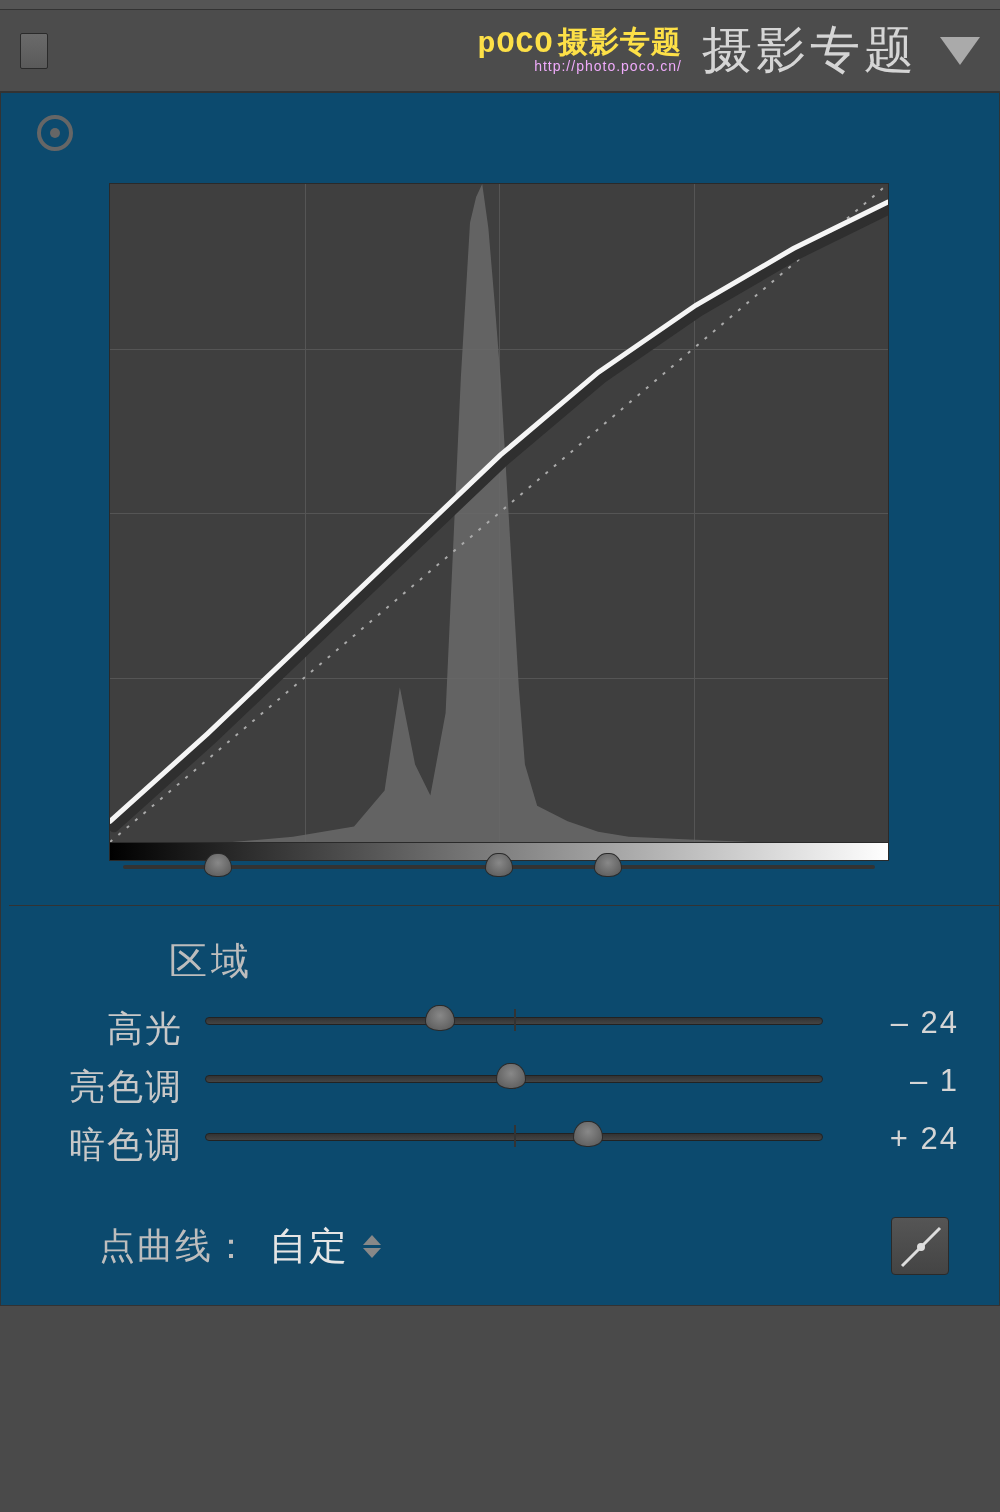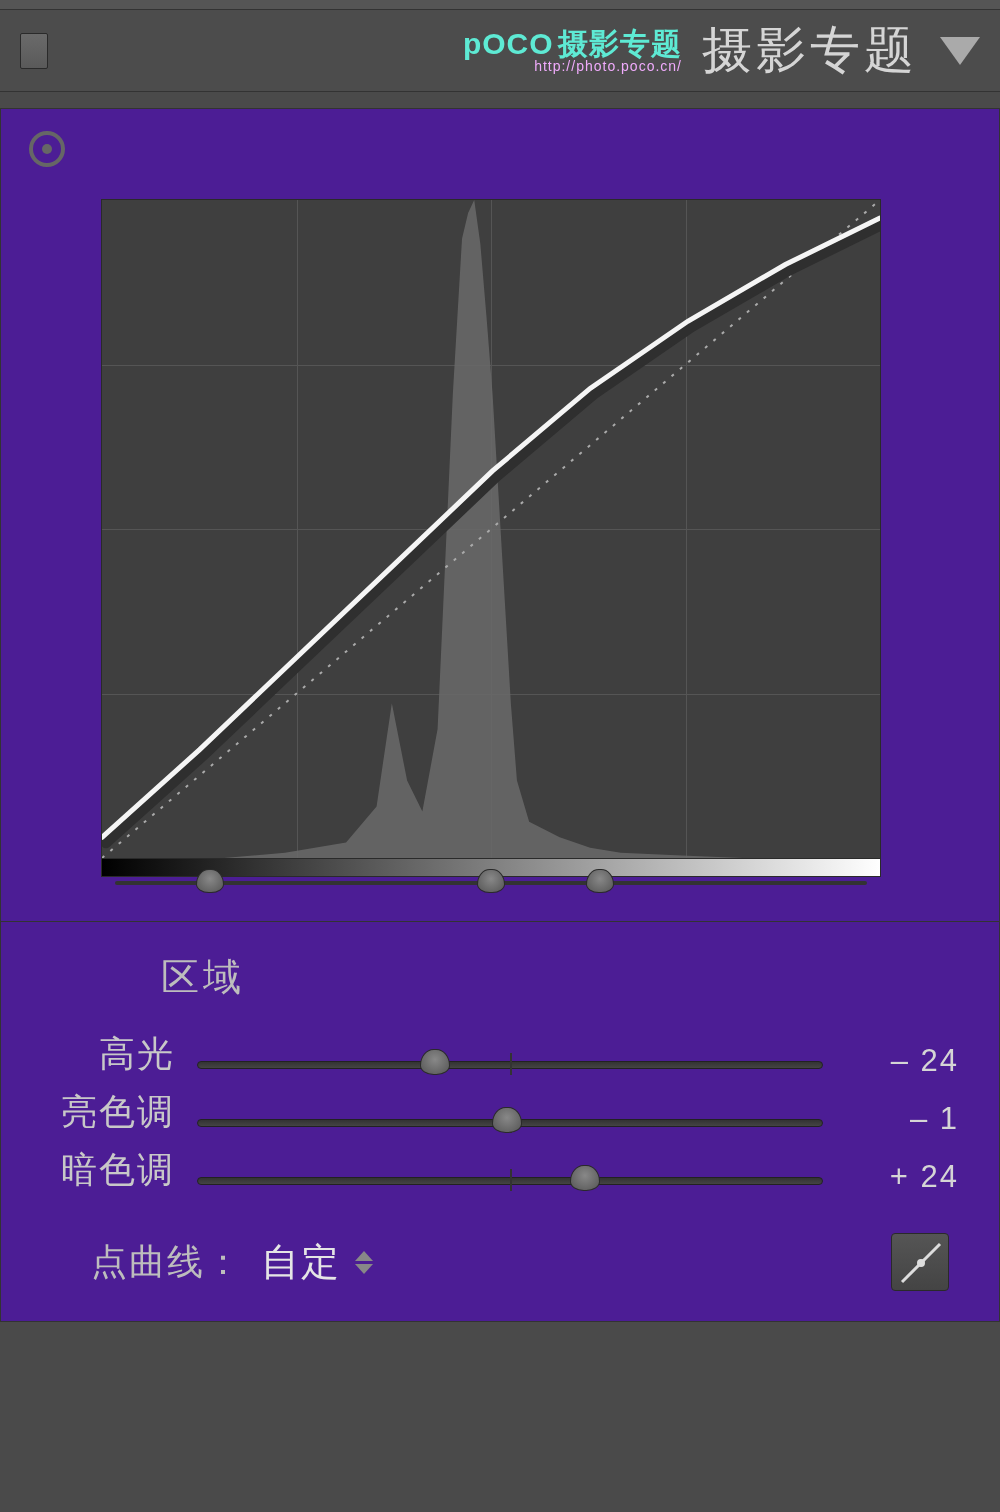--- a/index.html
+++ b/index.html
@@ -33,41 +33,42 @@
     background: linear-gradient(to bottom, #6a6a6a 0%, #5a5a5a 100%);
     border: 1px solid #2a2a2a;
     border-radius: 2px;
     margin-right: auto;
   }
   .watermark {
     margin-right: 20px;
     text-align: right;
     line-height: 1;
   }
-  .watermark-main { font-size: 30px; font-weight: bold; color: #5eead4; letter-spacing: 1px;}
+  .watermark-main { font-size: 30px; font-weight: bold; color: #fde047; letter-spacing: 1px; font-family: Liberation Mono, monospace;}
   .watermark-sub { font-size: 14px; color: #f0abfc; letter-spacing: 1px; }
   .panel-title {
     font-size: 50px;
     color: #d5d5d5;
     font-weight: 300;
     letter-spacing: 4px;
   }
   .collapse-tri {
     width: 0; height: 0;
     border-left: 20px solid transparent;
     border-right: 20px solid transparent;
     border-top: 28px solid #aaa;
     margin-left: 22px;
   }
 
   
   .curve-panel {
     border: 1px solid #333;
-    margin-top: 16px;
-    background: #4c1d95;
+    margin-top: 0;
+    background: #0c4a6e;
+    padding-left: 8px;
   }
   .curve-area {
     position: relative;
     padding: 30px 40px 20px 40px;
   }
   .target-icon {
     position: absolute;
     top: 22px; left: 28px;
     width: 36px; height: 36px;
     border: 4px solid #666;
@@ -141,21 +142,21 @@
   }
   .region-label {
     font-size: 38px;
     color: #bdbdbd;
     margin-left: 120px;
     margin-bottom: 18px;
     letter-spacing: 4px;
   }
   .slider-row {
     display: flex;
-    align-items: flex-end;
+    align-items: flex-start;
     height: 58px;
   }
   .slider-name {
     width: 140px;
     text-align: right;
     font-size: 36px;
     color: #c8c8c8;
     letter-spacing: 2px;
     padding-right: 6px;
   }

